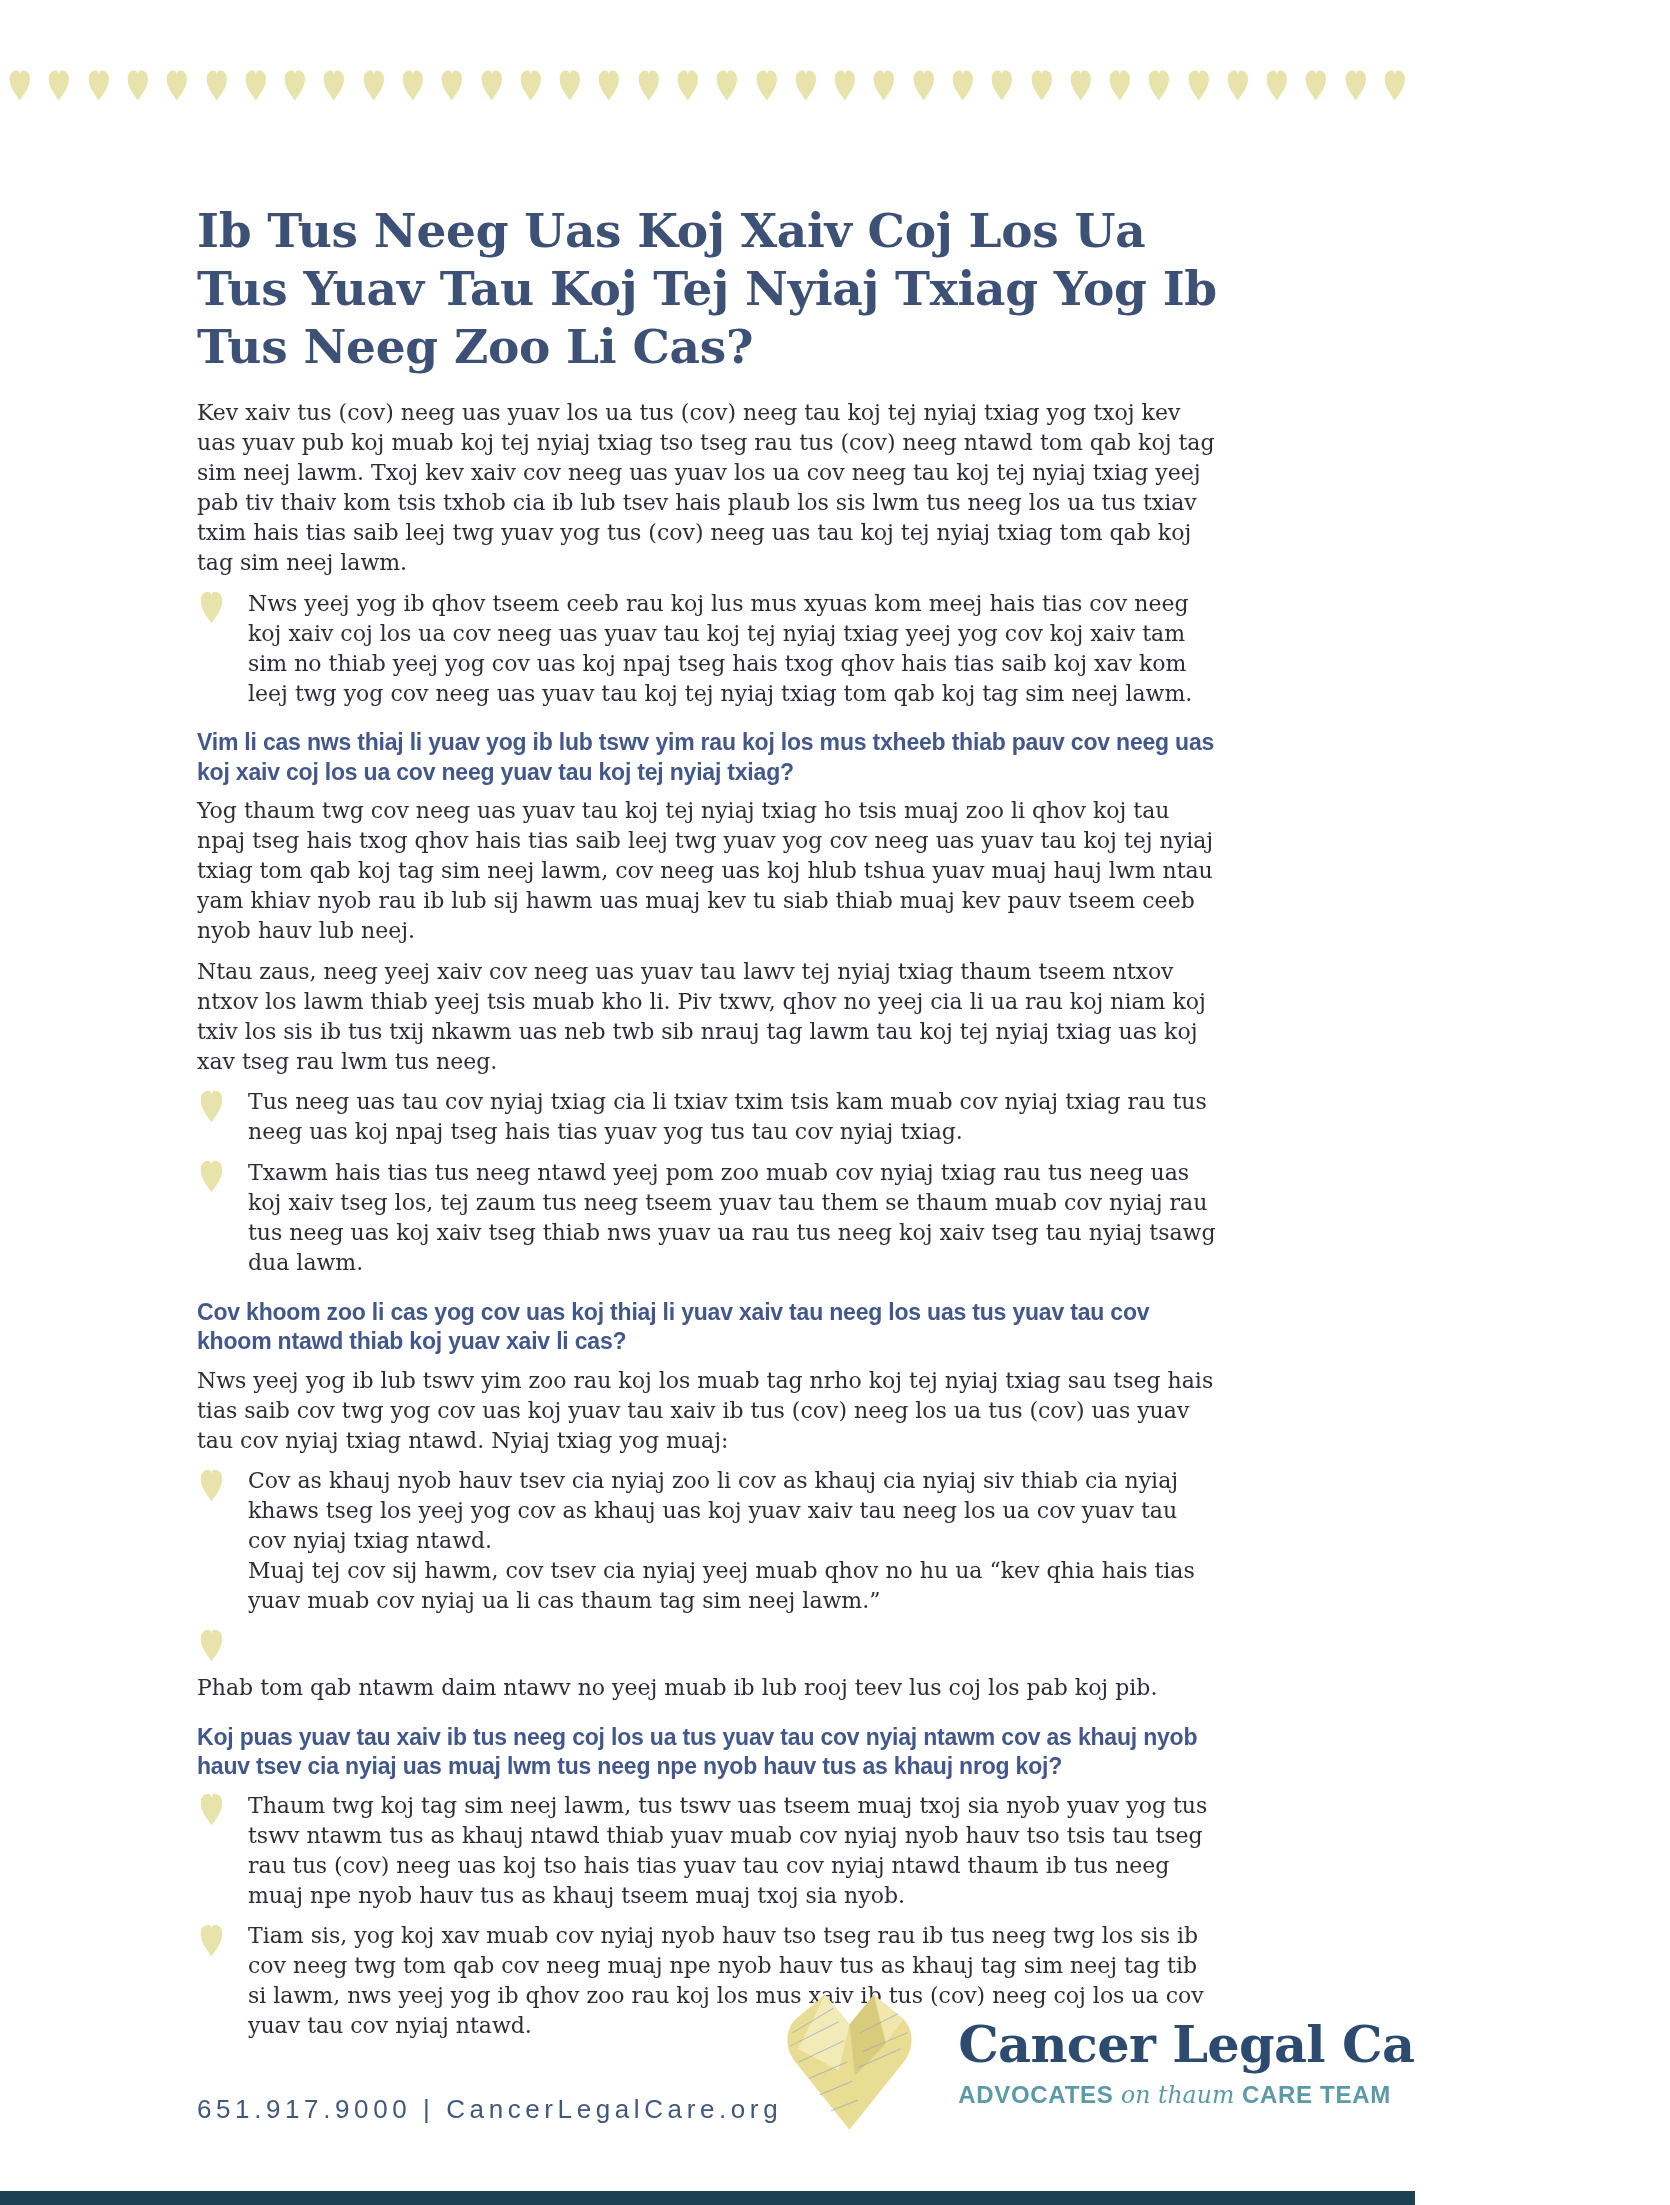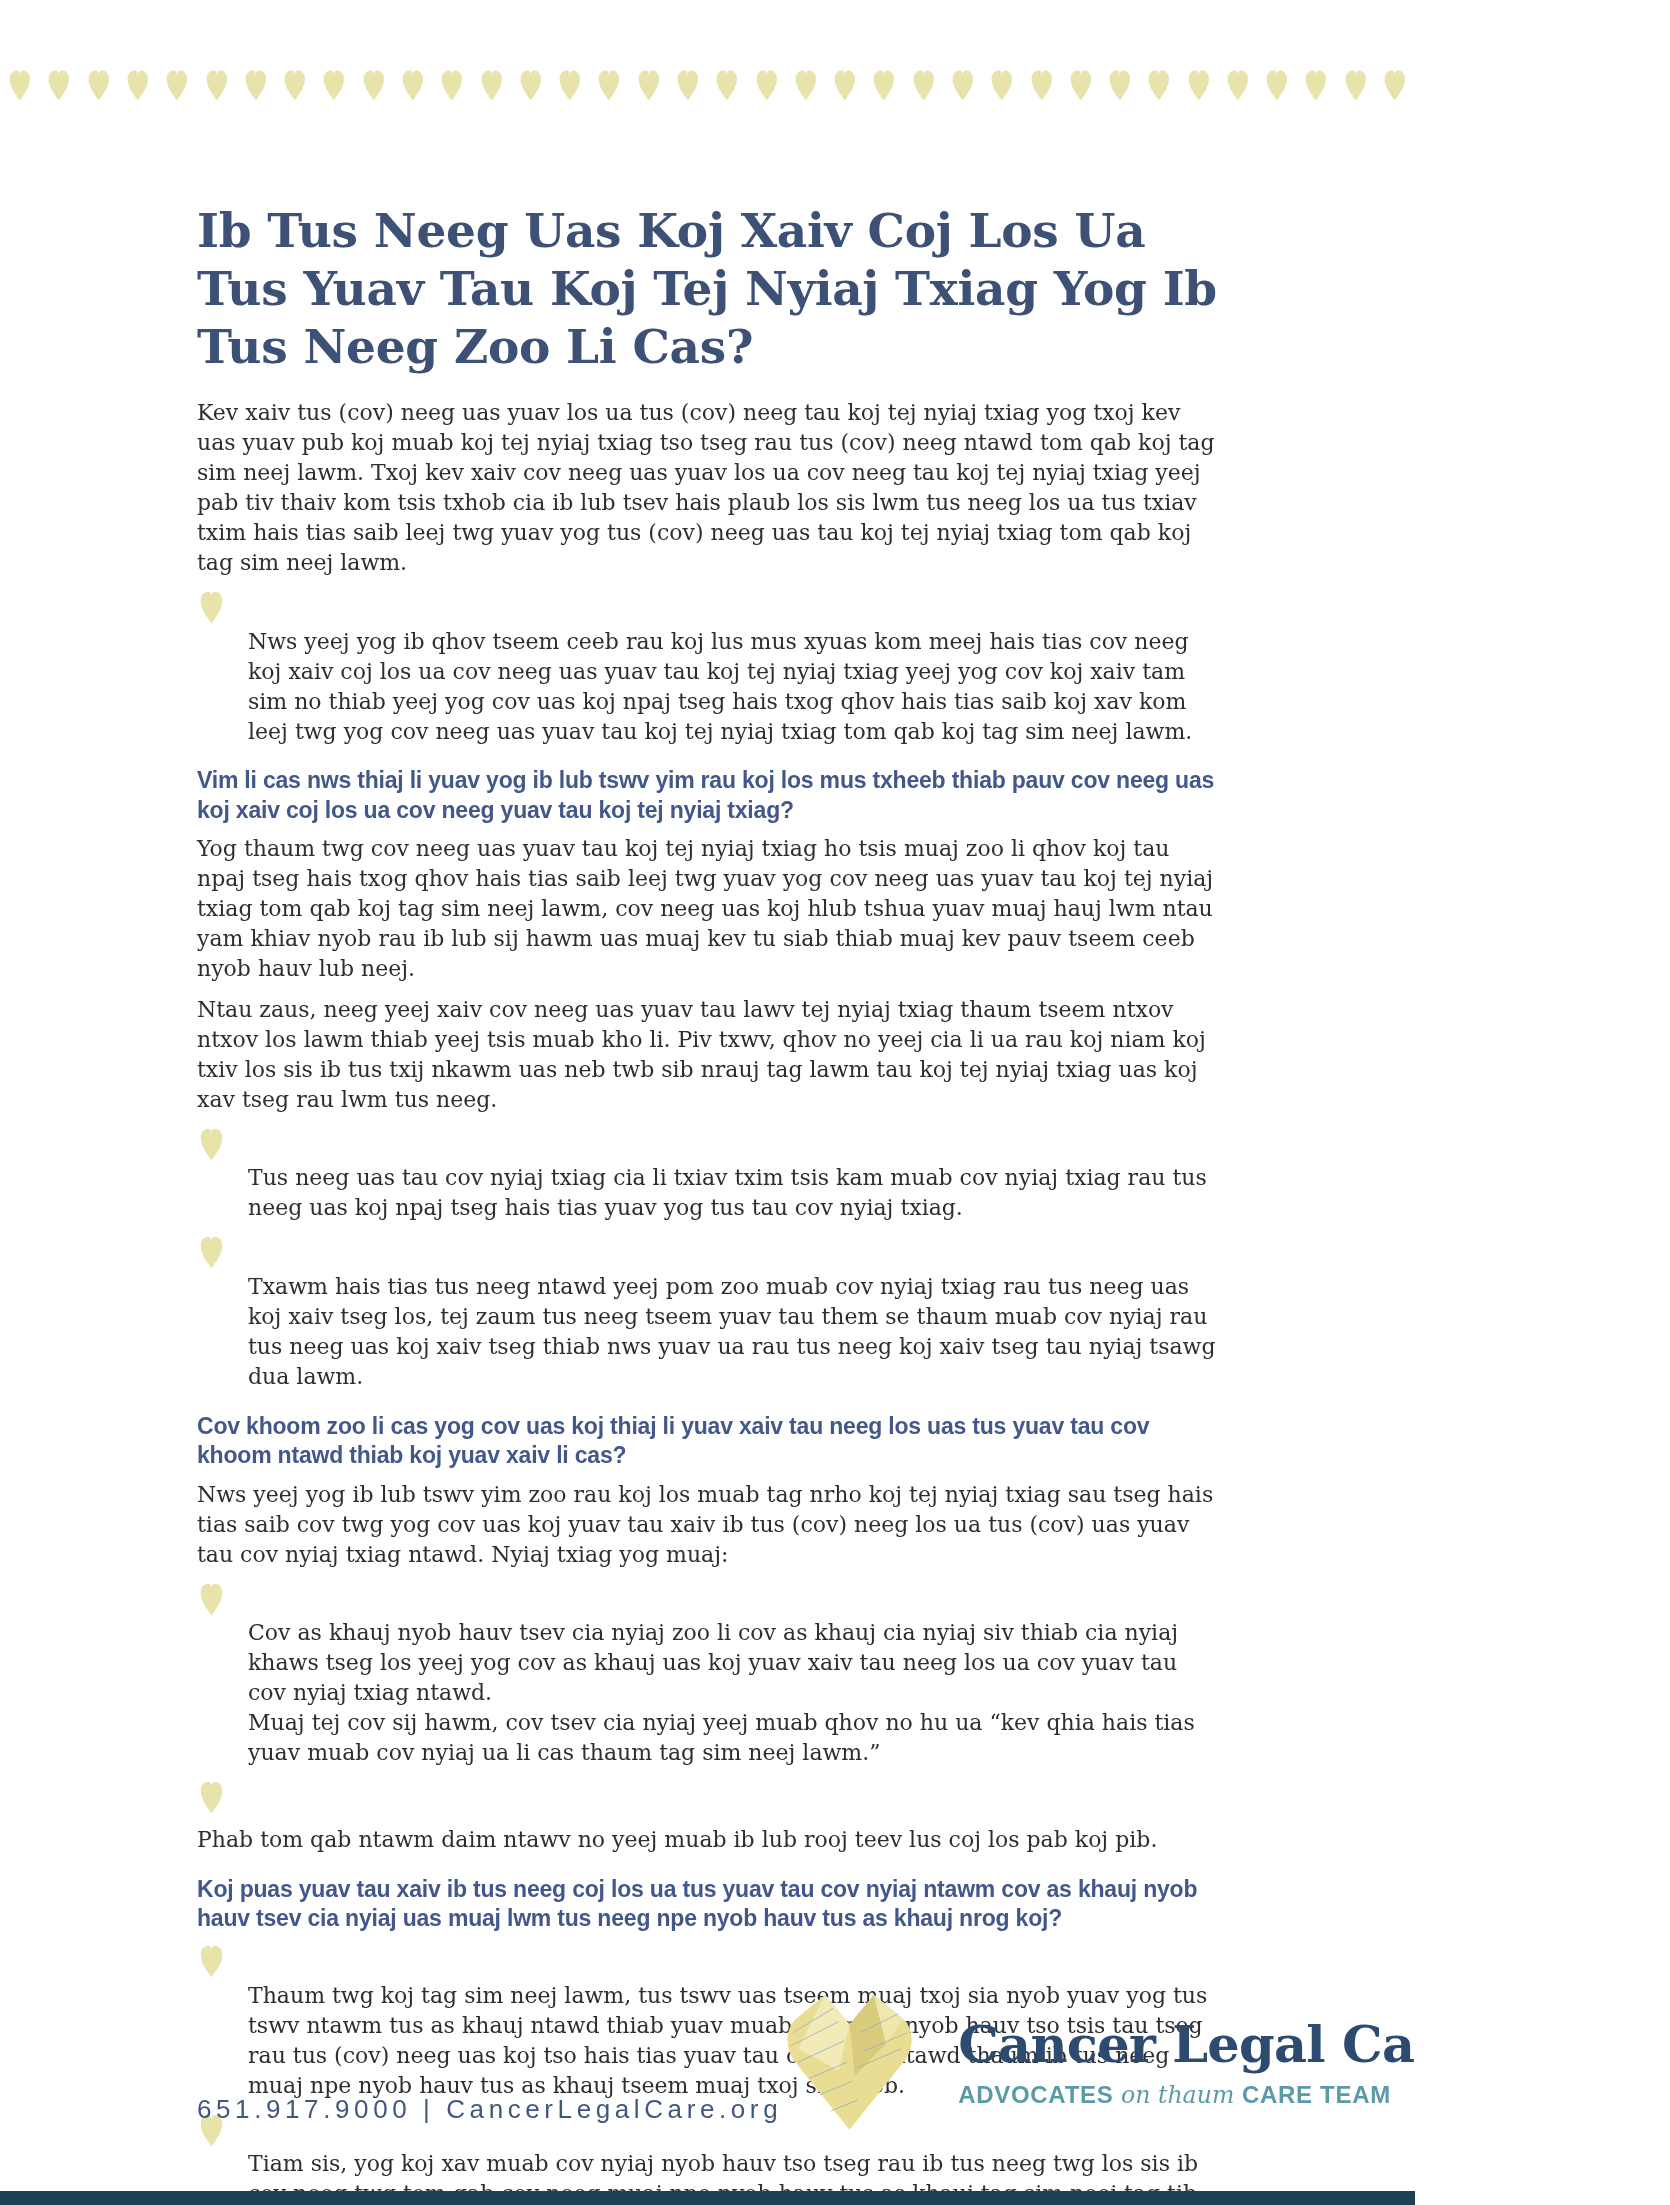--- a/index.html
+++ b/index.html
@@ -51,21 +51,21 @@
   ul.heart-list li{
     display:flex;
     align-items:flex-start;
     gap:22px;
     margin:0 0 10.5px 0;
   }
   ul.heart-list svg.bullet-heart{
     width:29px;height:33px;flex:0 0 29px;margin-top:2.6px;
     fill:var(--heart,#e7e3ab);
   }
-  .bullet-text{white-space:pre-line;margin-top:38px;}
+  .bullet-text{white-space:pre-line;}
   
   .footer{
     position:absolute;
     left:197px; right:98px; bottom:71px;
     display:flex;
     justify-content:space-between;
     align-items:flex-end;
   }
   .contact{
     font-family:"Liberation Sans", sans-serif;

